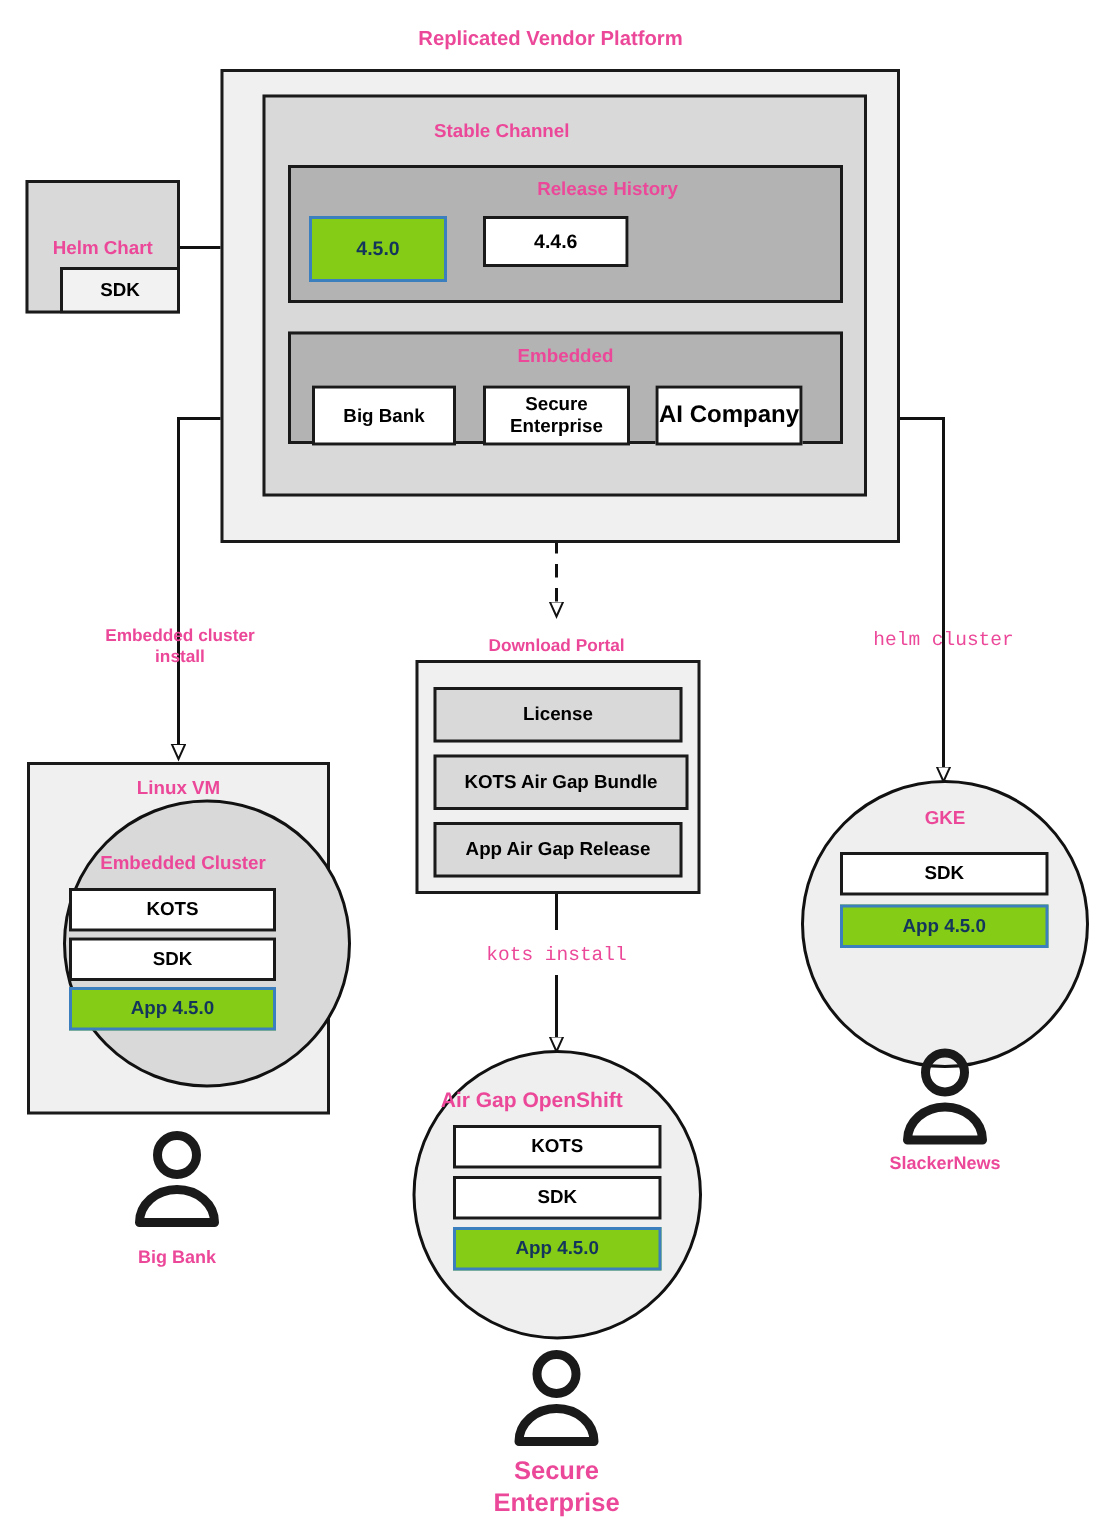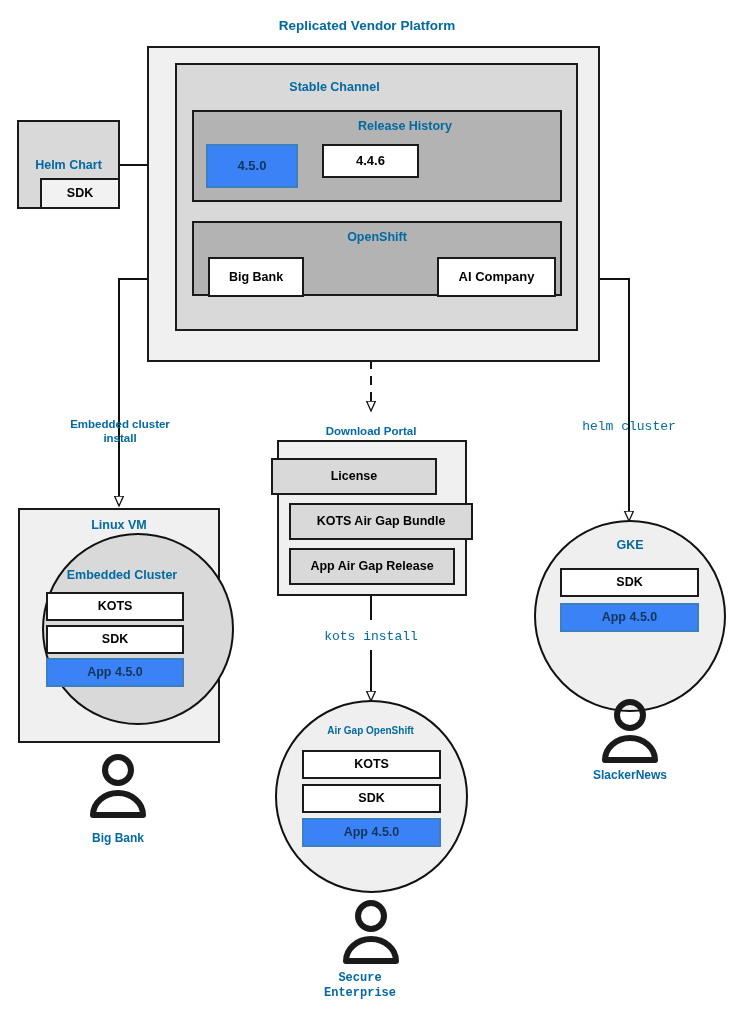--- a/index.html
+++ b/index.html
@@ -2,33 +2,33 @@
 <html><head>
 <meta charset="utf-8">
 <style>
   html,body{margin:0;padding:0;background:#ffffff;}
   body{
     width:734px;height:1026px;position:relative;overflow:hidden;
     font-family:"Liberation Sans", sans-serif;
     -webkit-font-smoothing:antialiased;
   }
   #diagram{position:absolute;inset:0;width:734px;height:1026px;}
-  .lbl{position:absolute;font-weight:bold;color:#0369a1;text-align:center;line-height:1.22;}
+  .lbl{position:absolute;font-weight:bold;color:#ec4899;text-align:center;line-height:1.22;}
   .mono{font-family:"Liberation Mono", monospace;font-weight:normal;}
   .box{position:absolute;border:2px solid #1a1a1a;box-sizing:border-box;
        display:flex;align-items:center;justify-content:center;text-align:center;
        font-weight:bold;color:#000;line-height:1.2;}
   .circ{position:absolute;border:2px solid #111;border-radius:50%;box-sizing:border-box;background:#efefef;}
   .grey-outer{background:#f0f0f0;}
   .grey-mid{background:#d9d9d9;}
   .grey-in{background:#b3b3b3;}
   .white{background:#ffffff;}
   .lightgrey{background:#d9d9d9;}
   .vlight{background:#f2f2f2;}
-  .blue{background:#3b82f6;border-color:#3b7fbf;color:#13355c;text-align:right;}
+  .blue{background:#84cc16;border-color:#3b7fbf;color:#13355c;text-align:right;}
   svg{position:absolute;left:0;top:0;overflow:visible;}
 </style>
 </head>
 <body>
 
 <div id="diagram">
 
   <svg width="734" height="1026">
     <defs>
       <marker id="ah" markerWidth="12" markerHeight="12" refX="9" refY="5" orient="auto" markerUnits="userSpaceOnUse">
@@ -55,74 +55,75 @@
   <div class="box grey-mid" style="left:175px;top:63px;width:403px;height:268px;"></div>
   <div class="lbl" style="left:175px;width:319px;top:80px;font-size:12.5px;">Stable Channel</div>
 
   <div class="box grey-in" style="left:192px;top:110px;width:370px;height:92px;"></div>
   <div class="lbl" style="left:192px;width:370px;top:119px;font-size:12.5px;margin-left:28px;">Release History</div>
 
   <div class="box blue" style="left:206px;top:144px;width:92px;height:44px;font-size:13px;">4.5.0</div>
   <div class="box white" style="left:322px;top:144px;width:97px;height:34px;font-size:13px;">4.4.6</div>
 
   <div class="box grey-in" style="left:192px;top:221px;width:370px;height:75px;"></div>
-  <div class="lbl" style="left:192px;width:370px;top:230px;font-size:12.5px;">OpenShift</div>
+  <div class="lbl" style="left:192px;width:370px;top:230px;font-size:12.5px;">Embedded</div>
 
   <div class="box white" style="left:208px;top:257px;width:96px;height:40px;font-size:12.5px;">Big Bank</div>
-  <div class="box white" style="left:437px;top:257px;width:119px;height:40px;font-size:13px;">AI Company</div>
+  <div class="box white" style="left:322px;top:257px;width:98px;height:40px;font-size:12.5px;padding:0 3px;">Secure Enterprise</div>
+  <div class="box white" style="left:437px;top:257px;width:98px;height:40px;font-size:16px;">AI Company</div>
 
   <div class="box lightgrey" style="left:17px;top:120px;width:103px;height:89px;"></div>
   <div class="lbl" style="left:17px;width:103px;top:158px;font-size:12.5px;">Helm Chart</div>
   <div class="box vlight" style="left:40px;top:178px;width:80px;height:31px;font-size:12.5px;">SDK</div>
 
   <div class="lbl" style="left:44px;width:152px;top:417px;font-size:11.5px;">
     <span>Embedded cluster</span><br>
     <span>install</span>
   </div>
 
   <div class="lbl" style="left:271px;width:200px;top:424px;font-size:11.5px;">Download Portal</div>
 
   <div class="lbl mono" style="left:539px;width:180px;top:419px;font-size:13px;">helm cluster</div>
 
   <div class="lbl mono" style="left:281px;width:180px;top:629px;font-size:13px;">kots install</div>
 
   <div class="box grey-outer" style="left:277px;top:440px;width:190px;height:156px;"></div>
-  <div class="box lightgrey" style="left:271px;top:458px;width:166px;height:37px;font-size:12.5px;">License</div>
-  <div class="box lightgrey" style="left:289px;top:503px;width:184px;height:37px;font-size:12.5px;">KOTS Air Gap Bundle</div>
+  <div class="box lightgrey" style="left:289px;top:458px;width:166px;height:37px;font-size:12.5px;">License</div>
+  <div class="box lightgrey" style="left:289px;top:503px;width:170px;height:37px;font-size:12.5px;">KOTS Air Gap Bundle</div>
   <div class="box lightgrey" style="left:289px;top:548px;width:166px;height:37px;font-size:12.5px;">App Air Gap Release</div>
 
   <div class="box grey-outer" style="left:18px;top:508px;width:202px;height:235px;"></div>
   <div class="lbl" style="left:18px;width:202px;top:518px;font-size:12.5px;">Linux VM</div>
   <div class="circ lightgrey" style="left:42px;top:533px;width:192px;height:192px;background:#d9d9d9;border-color:#111;"></div>
   <div class="lbl" style="left:42px;width:160px;top:568px;font-size:12.5px;">Embedded Cluster</div>
   <div class="box white" style="left:46px;top:592px;width:138px;height:29px;font-size:12.5px;">KOTS</div>
   <div class="box white" style="left:46px;top:625px;width:138px;height:29px;font-size:12.5px;">SDK</div>
   <div class="box blue" style="left:46px;top:658px;width:138px;height:29px;font-size:12.5px;">App 4.5.0</div>
 
   <svg width="80" height="70" style="left:82px;top:752px;">
     <g fill="none" stroke="#1a1a1a" stroke-width="6">
       <circle cx="36" cy="18" r="13"></circle>
       <path d="M11,63 a25,22 0 0 1 50,0 z" stroke-linejoin="round"></path>
     </g>
   </svg>
   <div class="lbl" style="left:28px;width:180px;top:831px;font-size:12px;">Big Bank</div>
 
   <div class="circ" style="left:275px;top:700px;width:193px;height:193px;background:#efefef;"></div>
-  <div class="lbl" style="left:274px;width:193px;top:725px;font-size:10px;">Air Gap OpenShift</div>
+  <div class="lbl" style="left:258px;width:193px;top:725px;font-size:14px;">Air Gap OpenShift</div>
   <div class="box white" style="left:302px;top:750px;width:139px;height:29px;font-size:12.5px;">KOTS</div>
   <div class="box white" style="left:302px;top:784px;width:139px;height:29px;font-size:12.5px;">SDK</div>
   <div class="box blue" style="left:302px;top:818px;width:139px;height:29px;font-size:12.5px;">App 4.5.0</div>
 
   <svg width="80" height="70" style="left:332px;top:898px;">
     <g fill="none" stroke="#1a1a1a" stroke-width="6">
       <circle cx="39" cy="18" r="13"></circle>
       <path d="M14,63 a25,22 0 0 1 50,0 z" stroke-linejoin="round"></path>
     </g>
   </svg>
-  <div class="lbl" style="left:270px;width:180px;top:971px;font-size:12px;font-family:Liberation Mono, monospace;">
+  <div class="lbl" style="left:281px;width:180px;top:971px;font-size:17px;">
     <span>Secure</span><br>
     <span>Enterprise</span>
   </div>
 
   <div class="circ" style="left:534px;top:520px;width:192px;height:192px;background:#efefef;"></div>
   <div class="lbl" style="left:534px;width:192px;top:538px;font-size:12.5px;">GKE</div>
   <div class="box white" style="left:560px;top:568px;width:139px;height:29px;font-size:12.5px;">SDK</div>
   <div class="box blue" style="left:560px;top:603px;width:139px;height:29px;font-size:12.5px;">App 4.5.0</div>
 
   <svg width="80" height="70" style="left:592px;top:697px;">

